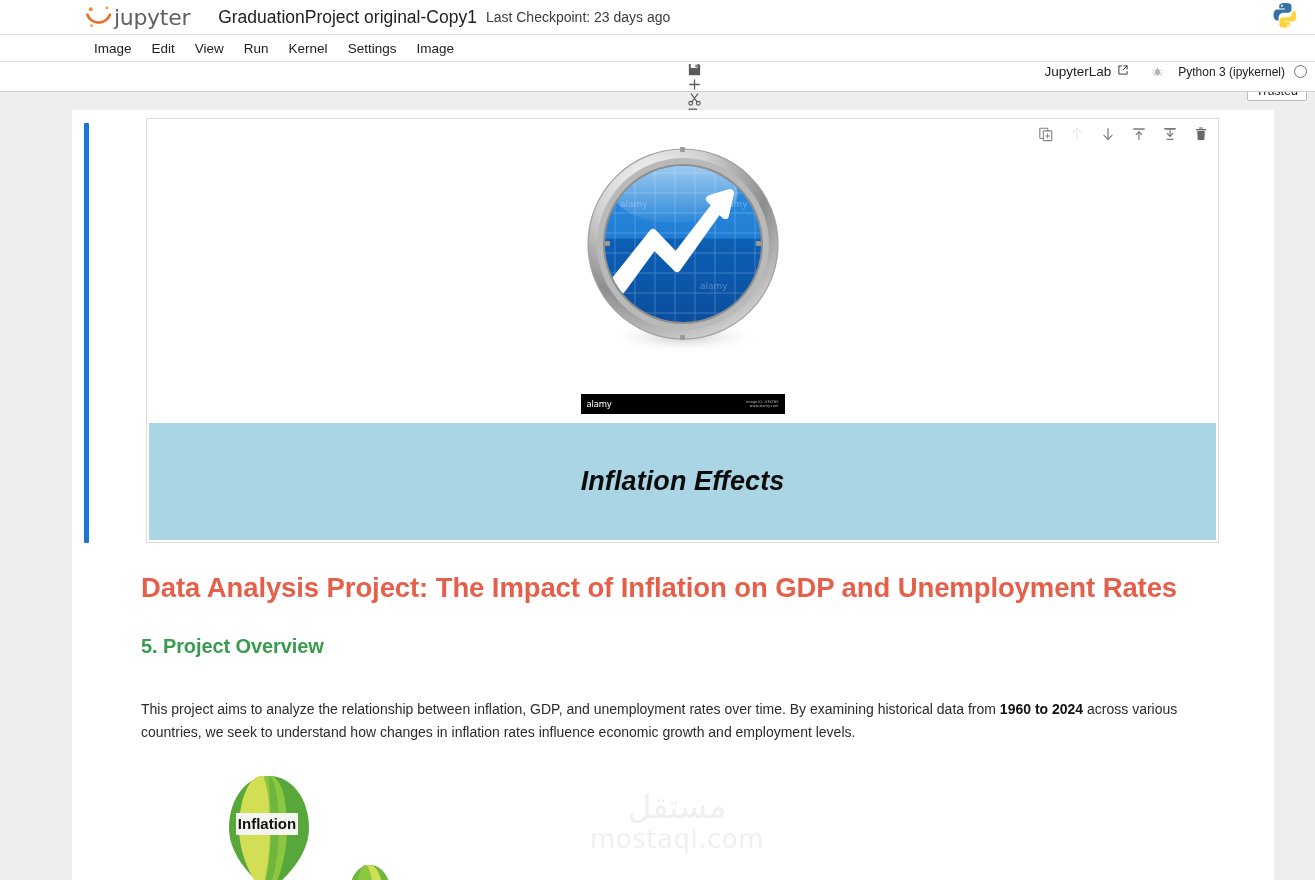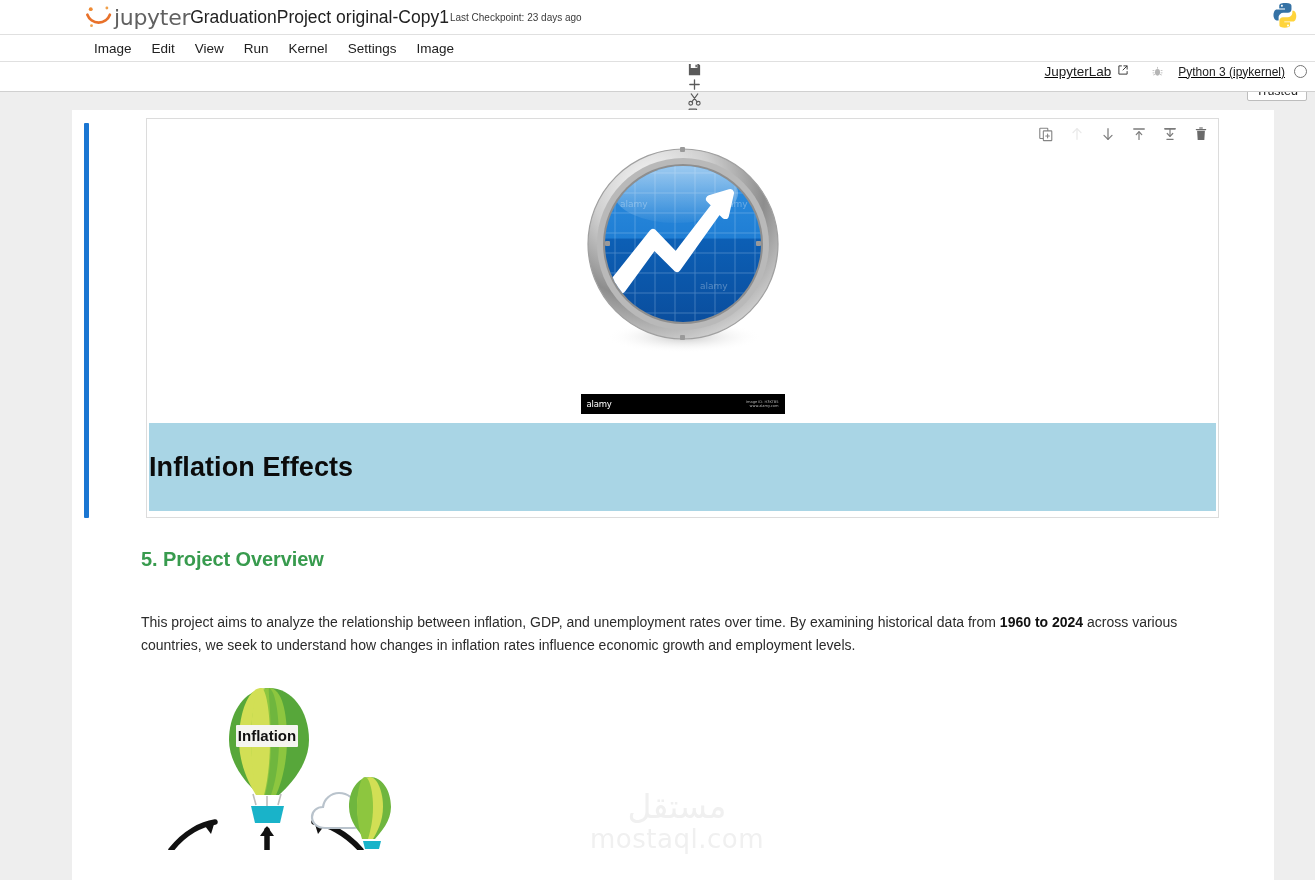--- a/index.html
+++ b/index.html
@@ -33,27 +33,27 @@
   .jp-logo-text {
     font-size: 22px;
     color: #616161;
     font-weight: 400;
     letter-spacing: -0.3px;
     font-family: "DejaVu Sans", sans-serif;
   }
   .nb-title {
     font-size: 17.5px;
     color: #212121;
-    margin-left: 0;
+    margin-left: 28px;
     white-space: nowrap;
   }
   .nb-checkpoint {
-    font-size: 10px;
+    font-size: 14px;
     color: #3b3b3b;
-    margin-left: 1px;
+    margin-left: 9px;
     white-space: nowrap;
   }
   .header-spacer { flex: 1 1 auto; }
   .py-logo { margin-right: 6px; display: block; }
 
   
   .jp-menubar {
     height: 27px;
     background: #ffffff;
     display: flex;
@@ -115,21 +115,20 @@
     padding: 2px 6px;
     border-radius: 2px;
   }
   .celltype-caret { margin-left: 7px; display: block; }
   .toolbar-right {
     position: absolute;
     right: 8px;
     display: flex;
     align-items: center;
     gap: 0px;
-    text-decoration: underline;
   }
   .jlab-link {
     font-size: 13.5px;
     color: #212121;
     display: flex;
     align-items: center;
     cursor: pointer;
     padding: 2px 4px;
   }
   .jlab-ext-icon { margin-left: 6px; display: block; }
@@ -242,24 +241,26 @@
   .alamy-url {
     color: #b0b0b0;
     font-size: 3.6px;
     line-height: 1.25;
     text-align: right;
     font-family: "DejaVu Sans", sans-serif;
   }
 
   .inflation-banner {
     background: #a9d5e5;
-    height: 88px;
+    height: 117px;
     margin: 9px 2px 2px 2px;
     display: flex;
     align-items: center;
+    justify-content: center;
+    font-style: italic;
   }
   .inflation-banner-text {
     font-size: 27px;
     font-weight: bold;
     color: #0b0b0b;
     letter-spacing: 0.1px;
   }
 
   
   .md-block {
@@ -561,20 +562,21 @@
         </div>
 
         <div class="inflation-banner">
           <span class="inflation-banner-text">Inflation Effects</span>
         </div>
 
       </div>
     </div>
 
     <div class="md-block">
+      <div class="md-h1">Data Analysis Project: The Impact of Inflation on GDP and Unemployment Rates</div>
       <div class="md-h2">5. Project Overview</div>
       <p class="md-p">
         <span>This project aims to analyze the relationship between inflation, GDP, and unemployment rates over time. By examining historical data from </span><b>1960 to 2024</b><span> across various countries, we seek to understand how changes in inflation rates influence economic growth and employment levels.</span>
       </p>
 
       <div class="balloon-wrap">
         <svg width="250" height="170" viewBox="0 0 250 170">
           <defs>
             <clipPath id="balloonClip">
                 <rect x="0" y="0" width="250" height="170"></rect>

